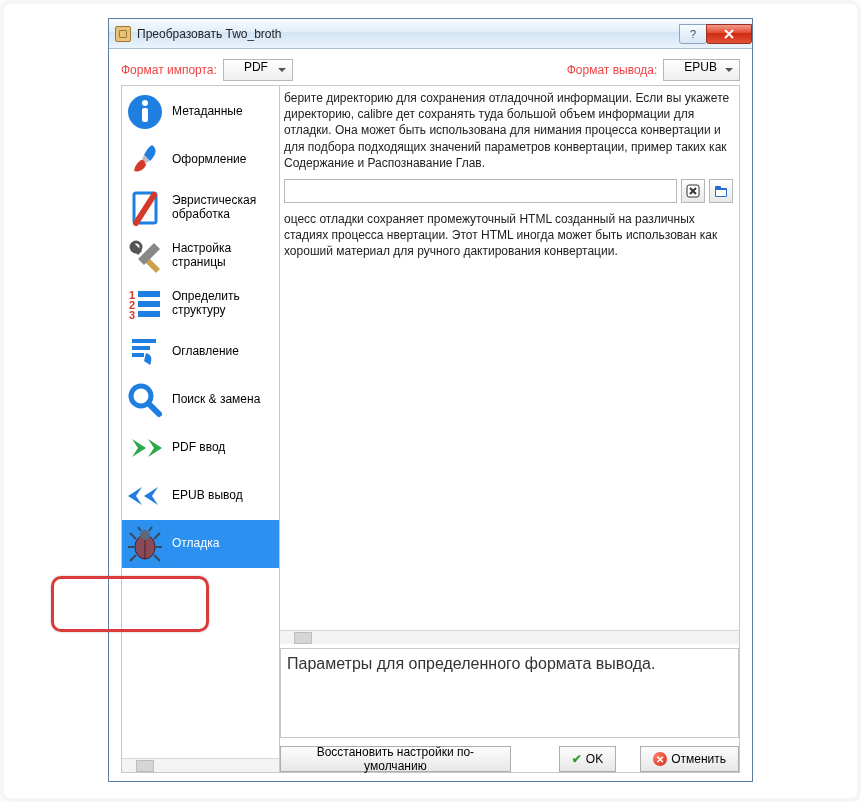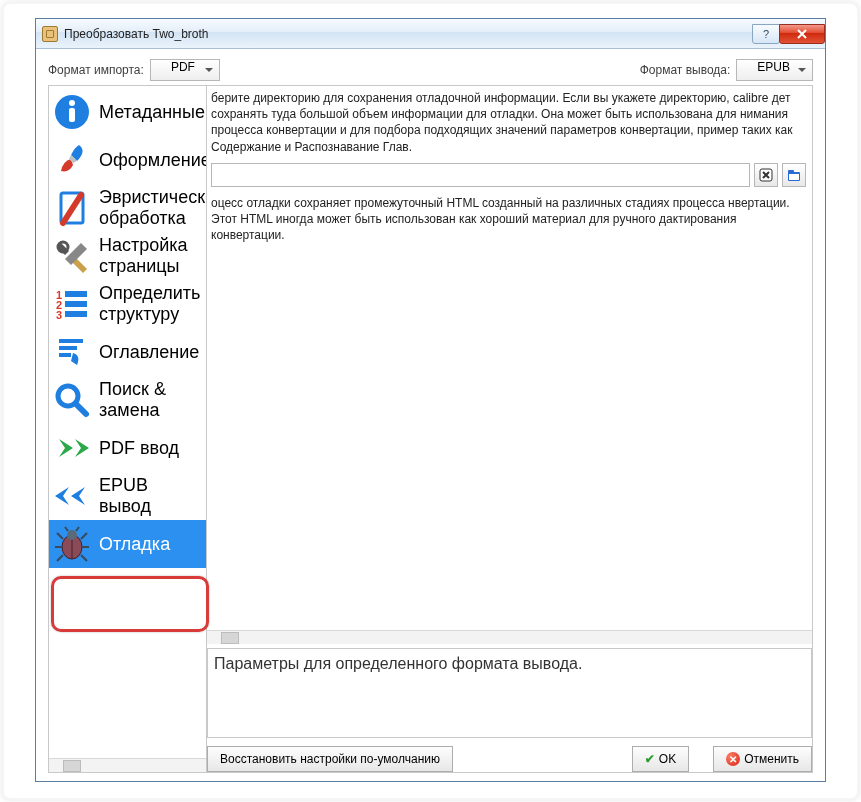--- a/index.html
+++ b/index.html
@@ -1,38 +1,38 @@
 <!DOCTYPE html>
 <html><head>
 <meta charset="utf-8">
 <style>
 * { box-sizing: border-box; margin: 0; padding: 0; }
 body { font-family: "Segoe UI", Tahoma, sans-serif; font-size: 12px; background: #fff; width: 861px; height: 802px; overflow: hidden; position: relative; }
 .outer { border: 2px solid rgba(0,0,0,0.04); border-radius: 8px; width: 857px; height: 798px; margin: 2px; background: #fff; box-shadow: 0 0 6px rgba(0,0,0,0.1); overflow: hidden; }
-.win { width: 791px; height: 764px; margin: 14px auto 0; border: 1px solid #5b7da0; background: #fff; display: flex; flex-direction: column; box-shadow: 0 0 0 1px rgba(255,255,255,0.5) inset; }
+.win { width: 645px; height: 764px; margin: 14px auto 0; border: 1px solid #5b7da0; background: #fff; display: flex; flex-direction: column; box-shadow: 0 0 0 1px rgba(255,255,255,0.5) inset; }
 .titlebar { height: 30px; background: linear-gradient(to bottom,#f7fbff,#e3eef9 45%,#d3e4f5 46%,#eaf3fb); border-bottom: 1px solid #a9bfd6; display: flex; align-items: center; padding: 0 0 0 6px; }
 .titlebar .ticon { width: 16px; height: 16px; margin-right: 6px; background:#e8c27a; border:1px solid #a07830; border-radius:2px; position:relative; }
 .titlebar .ticon::after{content:""; position:absolute; left:3px; top:3px; right:3px; bottom:3px; border:1px solid #a07830; border-radius:1px;}
 .titlebar .ttext { font-size: 12px; color:#222; }
 .winbtns { margin-left:auto; display:flex; height:20px; }
 .wbtn { width:28px; height:20px; border:1px solid #8aa6c2; background:linear-gradient(to bottom,#f7fbff,#d7e7f6); margin-left:-1px; display:flex; align-items:center; justify-content:center; font-size:11px; color:#374a5e; }
 .wbtn.help{ border-top-left-radius:0; border-bottom-left-radius:3px; border-bottom-right-radius:3px;}
 .wbtn.close{ background:linear-gradient(to bottom,#f39a8e,#e2492d 45%,#cf2a0e 46%,#e25236); border-color:#9a2d1b; color:#fff; border-bottom-right-radius:3px; border-bottom-left-radius:3px; width:46px;}
 .content { flex:1; padding:10px 12px 8px; display:flex; flex-direction:column; }
 .toprow { display:flex; align-items:center; margin-bottom:4px; }
-.lbl { color:#404040; margin-right:6px; }
+.lbl { color:#ef4444; margin-right:6px; }
 .select { height:22px; border:1px solid #b7b7b7; background:linear-gradient(to bottom,#fff,#eee); padding:0 22px 0 20px; position:relative; display:flex; align-items:flex-start; min-width:70px; font-size:12px;}
 .select::after{content:""; position:absolute; right:6px; top:8px; border:4px solid transparent; border-top-color:#555;}
 .body { flex:1; display:flex; gap:0; min-height:0; }
 .sidewrap{ width:158px; display:flex; flex-direction:column; border:1px solid #c8c8c8; border-right:none;}
 .sidebar { flex:1; overflow:hidden; padding-top:2px;}
 .sitem { display:flex; align-items:center; height:48px; padding:0 4px 0 2px; cursor:default; }
 .sitem.sel { background:#2b90ef; color:#fff; }
 .sitem .sicon{ width:42px; height:40px; display:flex; align-items:center; justify-content:center; margin-right:6px; flex:none;}
-.sitem .slabel{ font-size:18px; line-height:1.15; }
+.sitem .slabel{ font-size:12px; line-height:1.15; }
 .highlight{ position:absolute; border:3px solid #d93a3a; border-radius:10px; pointer-events:none; box-shadow:0 0 2px rgba(0,0,0,0.3);}
 .main { flex:1; display:flex; flex-direction:column; border:1px solid #c8c8c8; min-width:0;}
 .maininner{ flex:1; padding:4px 6px 0 4px; display:flex; flex-direction:column; min-height:0;}
 .para{ font-size:12px; color:#222; line-height:1.35; margin-bottom:8px;}
 .inrow{ display:flex; gap:4px; margin-bottom:8px;}
 .tinput{ flex:1; height:24px; border:1px solid #b7b7b7; background:#fff;}
 .iconbtn{ width:24px; height:24px; border:1px solid #b7b7b7; background:linear-gradient(to bottom,#fff,#e8e8e8); display:flex; align-items:center; justify-content:center;}
 .mainscroll{ height:14px; border-top:1px solid #d8d8d8; background:#f3f3f3; display:flex; align-items:center;}
 .mainscroll .thumb{height:12px; width:18px; background:#d6d6d6; border:1px solid #bcbcbc; margin-left:14px;}
 .sideH{height:14px; border-top:1px solid #d8d8d8; background:#f3f3f3; display:flex; align-items:center;}

